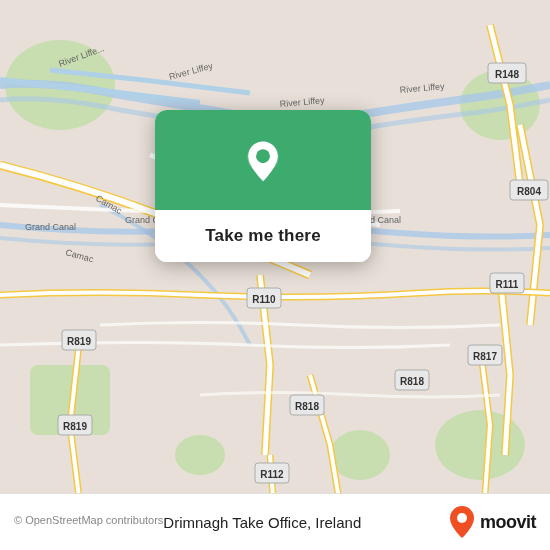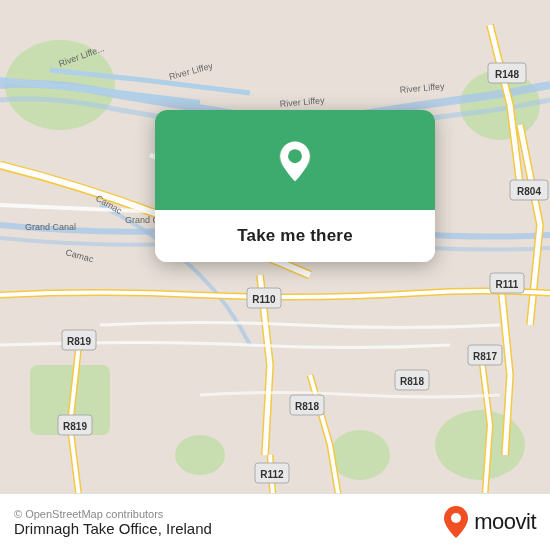--- a/index.html
+++ b/index.html
@@ -18,21 +18,21 @@
       position: absolute;
       top: 0; left: 0;
       width: 100%; height: 100%;
     }
 
     
     #popup-card {
       position: absolute;
       top: 110px;
       left: 155px;
-      width: 280px;
+      width: 216px;
       background: white;
       border-radius: 12px;
       box-shadow: 0 4px 20px rgba(0,0,0,0.3);
       overflow: hidden;
       z-index: 10;
     }
 
     #popup-green-area {
       background-color: #3dab6e;
       display: flex;
@@ -70,21 +70,21 @@
       padding: 10px 14px;
       display: flex;
       align-items: center;
       justify-content: space-between;
       z-index: 10;
       border-top: 1px solid #e0e0e0;
     }
 
     #bottom-left {
       display: flex;
-      flex-direction: column;
+      flex-direction: row;
       gap: 0;
     }
 
     #copyright-text {
       font-size: 11px;
       color: #888;
     }
 
     #location-name {
       font-size: 15px;
@@ -97,22 +97,22 @@
       align-items: center;
       gap: 4px;
     }
 
     #moovit-pin {
       width: 28px;
       height: 36px;
     }
 
     #moovit-text {
-      font-size: 22px;
-      font-weight: 400;
+      font-size: 18px;
+      font-weight: 700;
       color: #1a1a1a;
       letter-spacing: -0.5px;
     }
   </style>
 </head>
 <body>
 
 <div id="map-container">
 
   <svg id="map-svg" viewBox="0 0 550 500" xmlns="http://www.w3.org/2000/svg">

